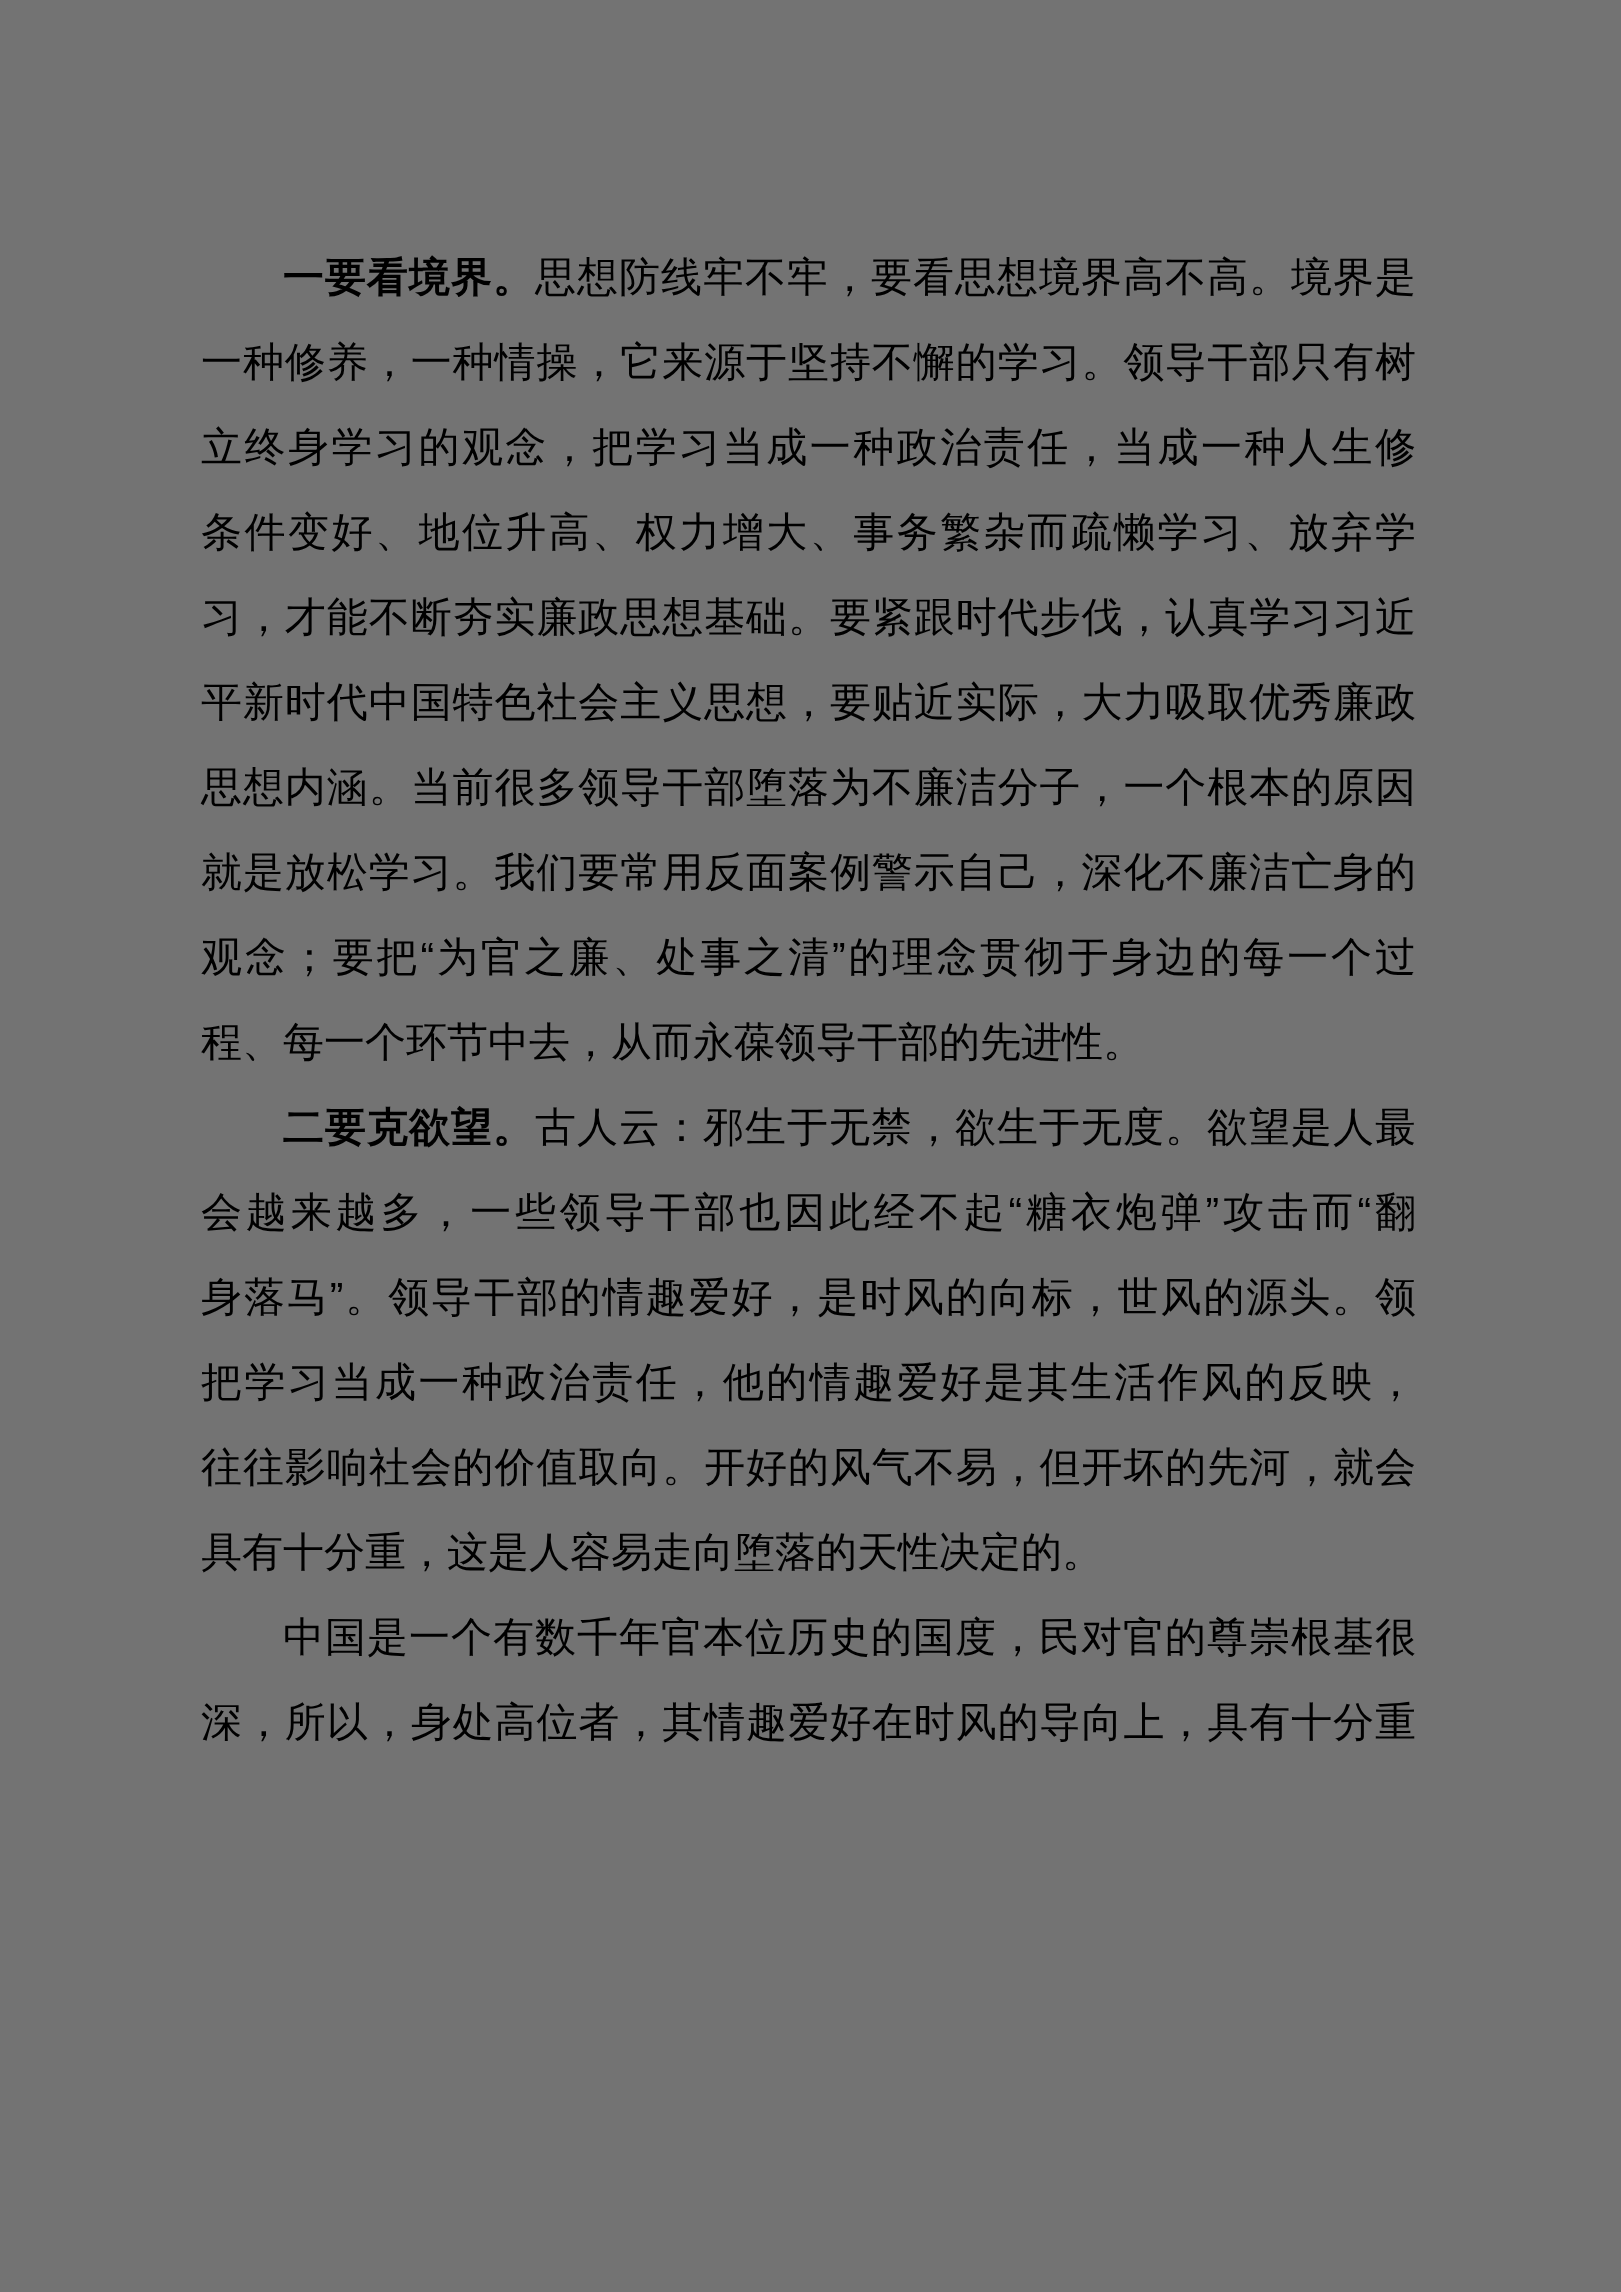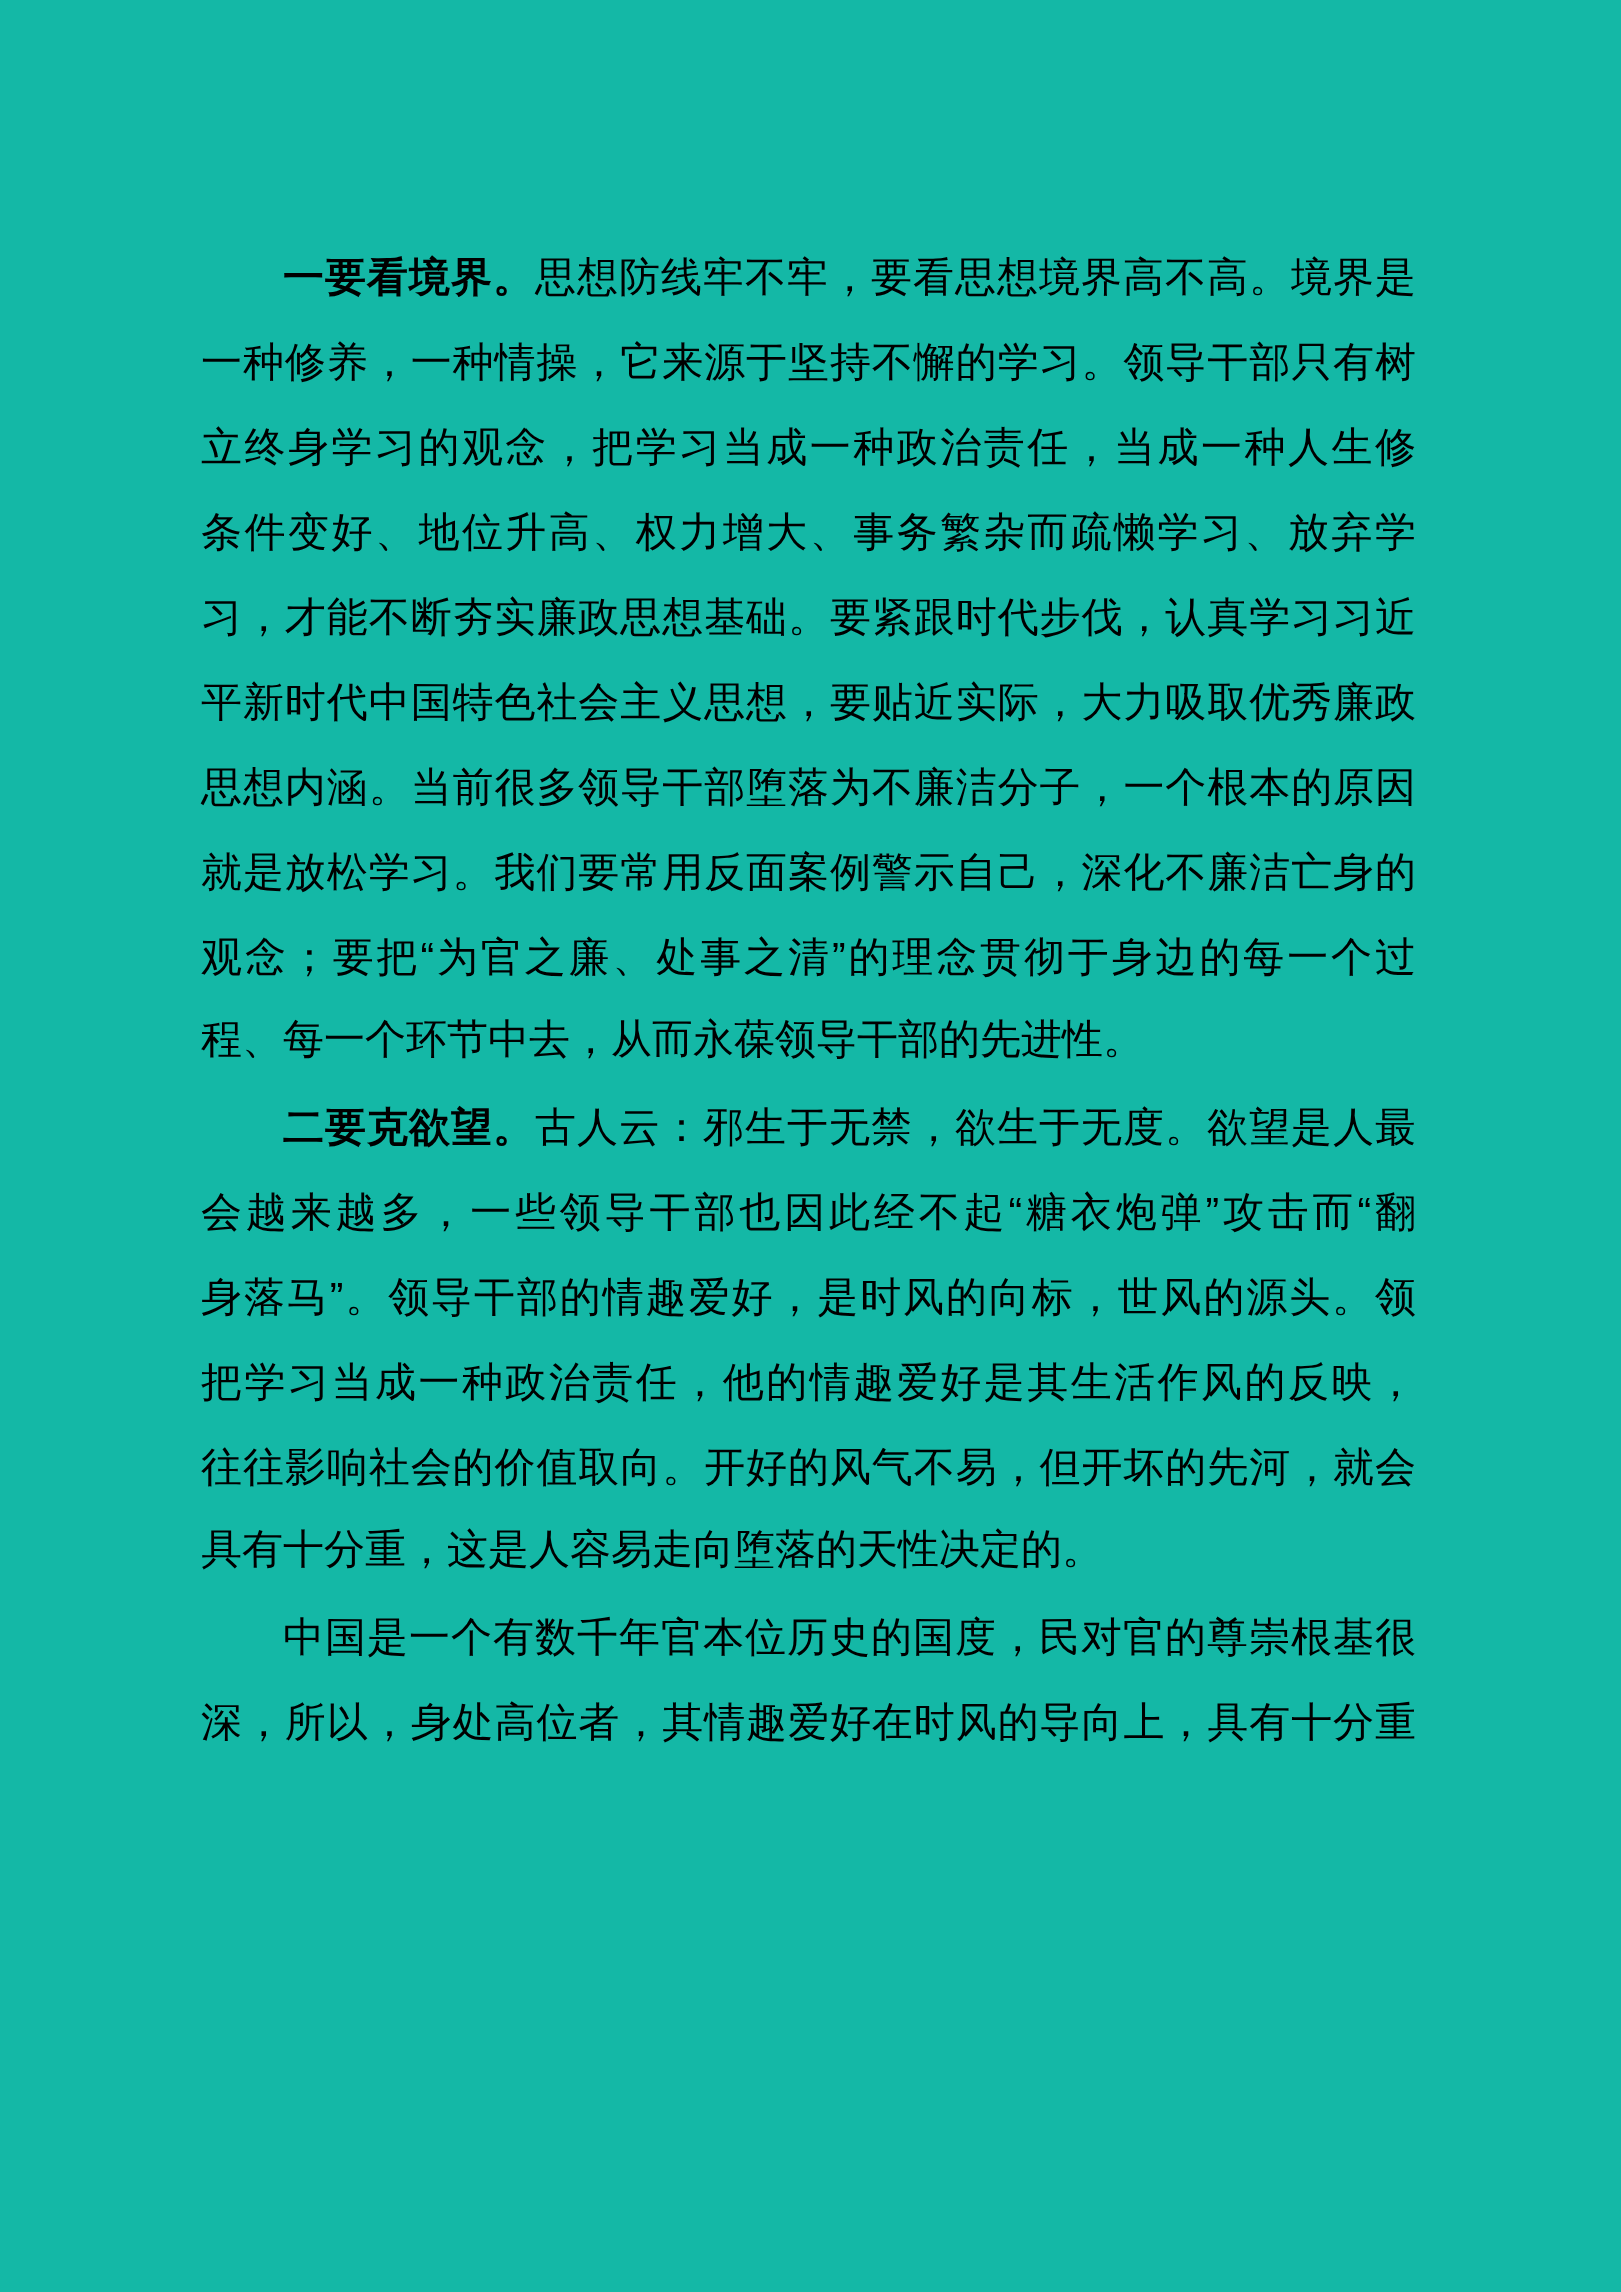--- a/index.html
+++ b/index.html
@@ -4,21 +4,21 @@
 <style>
   * { margin: 0; padding: 0; box-sizing: border-box; }
   html, body {
     background: #ffffff;
     font-family: "Liberation Sans", sans-serif;
   }
   .page {
     position: relative;
     width: 1621px;
     height: 2293px;
-    background: #14b8a6;
+    background: #737373;
     overflow: hidden;
   }
   .content {
     position: absolute;
     left: 201px;
     top: 235px;
     width: 1215px;
   }
   .line {
     height: 85px;
@@ -27,21 +27,20 @@
     color: #000000;
     letter-spacing: 0;
     white-space: nowrap;
     text-align: justify;
     text-align-last: justify;
     white-space: normal;
   }
   .line.short {
     text-align: center;
     text-align-last: left;
-    font-family: Liberation Mono, monospace;
   }
   .line.indent {
     text-indent: 82px;
   }
   .lead {
     font-weight: 700;
   }
 </style>
 </head>
 <body>

